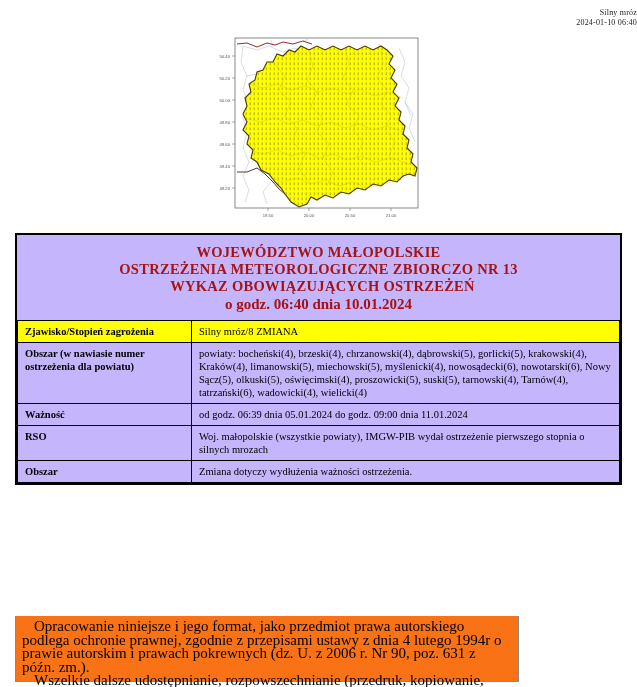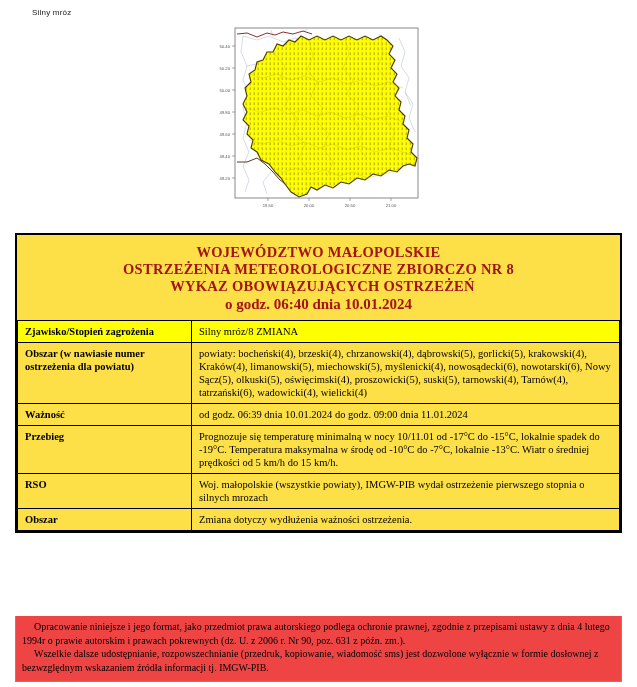--- a/index.html
+++ b/index.html
@@ -16,46 +16,45 @@
     position: relative;
   }
 
   
   .map-block {
     width: 100%;
     padding-top: 8px;
     box-sizing: border-box;
   }
   .map-caption {
-    text-align: left;
-    font-family: Liberation Sans, sans-serif;
+    text-align: right;
+    font-family: Liberation Serif, serif;
     font-size: 8px;
     line-height: 10px;
     color: #1a1a1a;
     letter-spacing: .2px;
-    margin-left: 32px;
   }
   .map-caption div { white-space: nowrap; }
   .map-figure {
     width: 212px;
     height: 196px;
     margin: 4px auto 0 auto;
     position: relative;
   }
   .map-figure svg { display: block; }
 
   
   .sheet {
     position: absolute;
     left: 15px;
     top: 233px;
     width: 607px;
     border: 2px solid #000;
     box-sizing: border-box;
-    background: #fde047;
+    background: #c4b5fd;
   }
   .title-block {
     padding: 9px 0 7px 0;
     text-align: center;
     color: #a51414;
     font-weight: bold;
     font-family: "Liberation Serif", serif;
   }
   .title-line-1 { font-size: 14.5px; line-height: 17px; letter-spacing: .3px; }
   .title-line-2 { font-size: 14.5px; line-height: 17px; letter-spacing: .3px; }
@@ -87,39 +86,40 @@
     font-weight: normal;
   }
   table.warn td.value { font-weight: normal; }
   .thick-top td { border-top: 2px solid #000; margin-top: 24px; }
 
   
   .legal {
     position: absolute;
     left: 15px;
     top: 616px;
-    width: 607px;
+    width: 504px;
     height: 66px;
     box-sizing: border-box;
-    background: #ef4444;
+    background: #f97316;
     border: 1px solid #8a8a8a;
     border-top: none;
     padding: 4px 8px 4px 6px;
-    font-size: 10px;
+    font-size: 15px;
     line-height: 13.6px;
     font-family: "Liberation Serif", serif;
   }
   .legal p { margin: 0; text-indent: 12px; }
 </style>
 </head>
 <body>
 
 <div class="map-block">
   <div class="map-caption">
     <div>Silny mróz</div>
+    <div>2024-01-10 06:40</div>
   </div>
 
   <div class="map-figure">
     <svg viewBox="0 0 212 196" width="212" height="196">
       <defs>
         <pattern id="hatch" width="4" height="5" patternUnits="userSpaceOnUse">
           <rect width="4" height="5" fill="#ffff00"></rect>
           <line x1="1.2" y1="0.4" x2="1.2" y2="3.2" stroke="#8f8f00" stroke-width="0.8"></line>
         </pattern>
         <clipPath id="frameclip">
@@ -201,42 +201,38 @@
         <text x="17" y="135.5" text-anchor="end">49.40</text>
         <text x="17" y="157.5" text-anchor="end">49.20</text>
       </g>
     </svg>
   </div>
 </div>
 
 <div class="sheet">
   <div class="title-block">
     <div class="title-line-1">WOJEWÓDZTWO MAŁOPOLSKIE</div>
-    <div class="title-line-2">OSTRZEŻENIA METEOROLOGICZNE  ZBIORCZO  NR 8</div>
+    <div class="title-line-2">OSTRZEŻENIA METEOROLOGICZNE  ZBIORCZO  NR 13</div>
     <div class="title-line-3">WYKAZ  OBOWIĄZUJĄCYCH OSTRZEŻEŃ</div>
     <div class="title-line-4">o godz. 06:40 dnia 10.01.2024</div>
   </div>
 
   <table class="warn">
     <tbody>
       <tr class="row-highlight thick-top">
         <td class="label">Zjawisko/Stopień zagrożenia</td>
         <td class="value">Silny mróz/8 ZMIANA</td>
       </tr>
       <tr>
         <td class="label">Obszar (w nawiasie numer ostrzeżenia dla powiatu)</td>
         <td class="value">powiaty: bocheński(4), brzeski(4), chrzanowski(4), dąbrowski(5), gorlicki(5), krakowski(4), Kraków(4), limanowski(5), miechowski(5), myślenicki(4),  nowosądecki(6), nowotarski(6), Nowy Sącz(5), olkuski(5), oświęcimski(4),  proszowicki(5), suski(5), tarnowski(4), Tarnów(4), tatrzański(6), wadowicki(4), wielicki(4)</td>
       </tr>
       <tr>
         <td class="label">Ważność</td>
-        <td class="value">od godz. 06:39 dnia 10.01.2024 do godz. 09:00 dnia 11.01.2024</td>
-      </tr>
-      <tr>
-        <td class="label">Przebieg</td>
-        <td class="value">Prognozuje się temperaturę minimalną w nocy 10/11.01 od -17°C do -15°C, lokalnie spadek do -19°C. Temperatura maksymalna w środę  od -10°C do -7°C, lokalnie -13°C. Wiatr o średniej prędkości  od 5 km/h do 15 km/h.</td>
+        <td class="value">od godz. 06:39 dnia 05.01.2024 do godz. 09:00 dnia 11.01.2024</td>
       </tr>
       <tr class="thick-top">
         <td class="label">RSO</td>
         <td class="value">Woj. małopolskie (wszystkie powiaty), IMGW-PIB wydał ostrzeżenie pierwszego stopnia o silnych mrozach</td>
       </tr>
       <tr>
         <td class="label">Obszar</td>
         <td class="value">Zmiana dotyczy wydłużenia ważności  ostrzeżenia.</td>
       </tr>
     </tbody>

